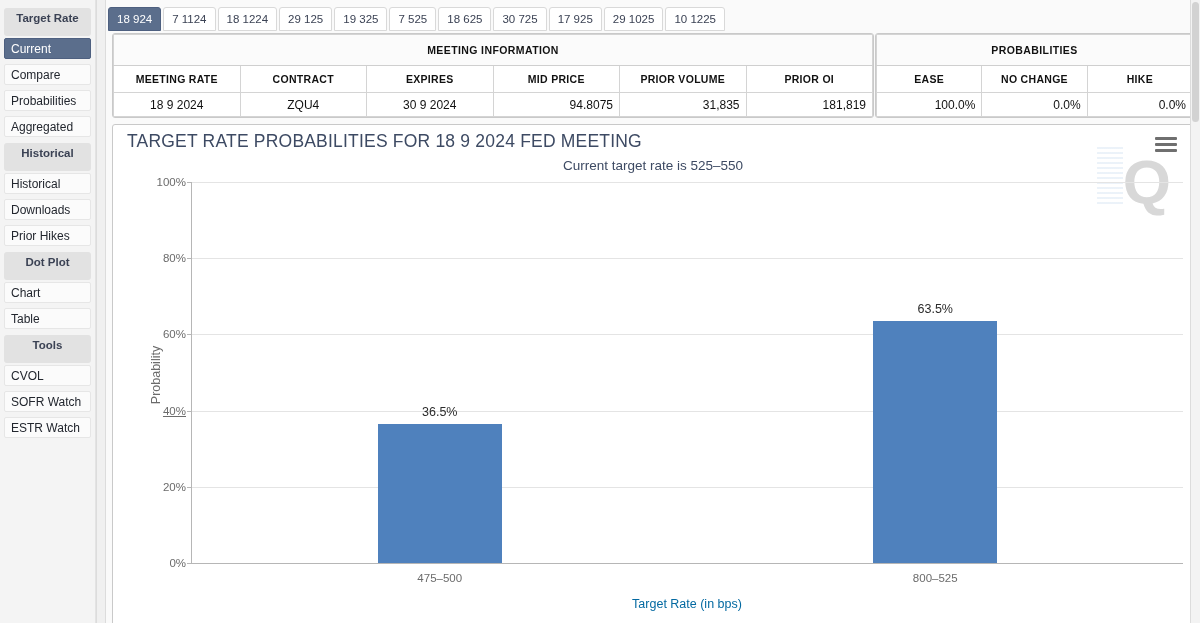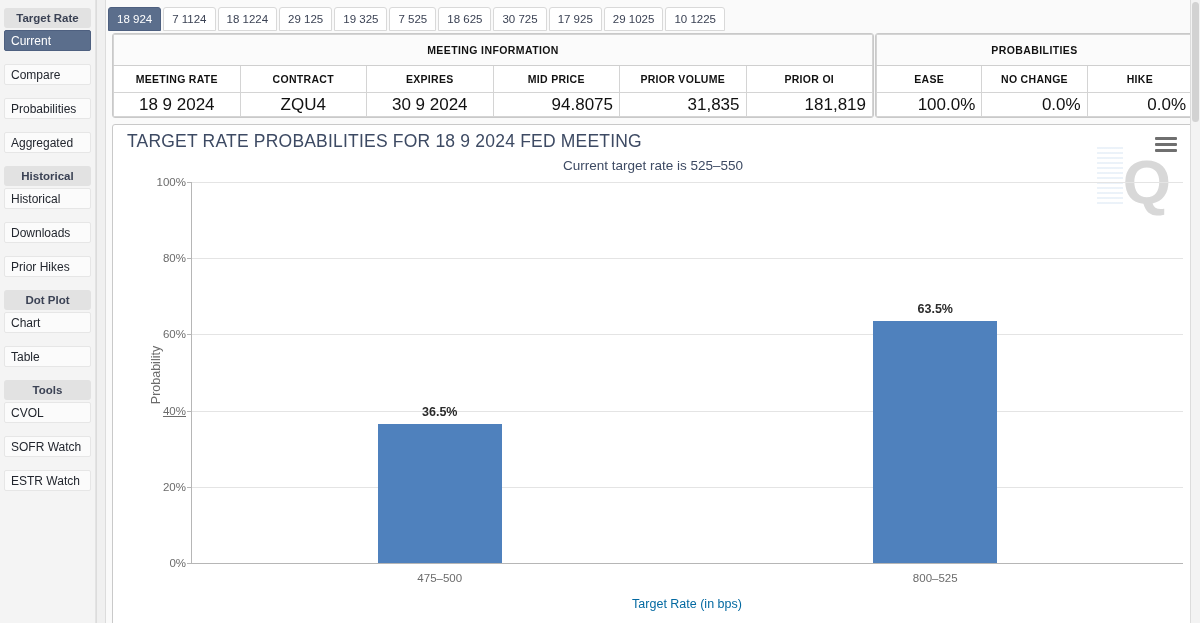--- a/index.html
+++ b/index.html
@@ -26,32 +26,32 @@
   .sidebar {
     width: 96px;
     flex: 0 0 96px;
     background: #f4f4f4;
     padding: 6px 0 0 0;
     box-sizing: border-box;
     border-right: 1px solid #e3e3e3;
   }
   .side-group-header {
     margin: 6px 4px 2px 4px;
-    height: 20px;
+    height: 28px;
     line-height: 20px;
     text-align: center;
     font-weight: bold;
     font-size: 11.5px;
     color: #3b4254;
     background: #e2e2e2;
     border-radius: 3px;
   }
   .side-group-header.first { margin-top: 2px; }
   .side-item {
-    margin: 0 4px 13px 4px;
+    margin: 0 4px 5px 4px;
     height: 21px;
     line-height: 21px;
     padding-left: 6px;
     font-size: 12px;
     color: #22262e;
     background: #fbfbfb;
     border: 1px solid #e6e6e6;
     border-radius: 2px;
     box-sizing: border-box;
     cursor: pointer;
@@ -147,21 +147,21 @@
     font-weight: bold;
     letter-spacing: 0.3px;
     color: #111;
     background: #ffffff;
     border: 1px solid #d4d4d4;
     border-top: none;
     text-align: center;
   }
   table.grid td {
     height: 23px;
-    font-size: 17px;
+    font-size: 12px;
     color: #111;
     background: #ffffff;
     border: 1px solid #d4d4d4;
     padding: 0 6px;
   }
   td.c { text-align: center; }
   td.r { text-align: right; }
 
   
   .chart-card {
@@ -262,21 +262,21 @@
   }
   .bar {
     position: absolute;
     bottom: 0;
     background: #4f81bd;
   }
   .bar-value {
     position: absolute;
     transform: translateX(-50%);
     font-size: 12.5px;
-    font-weight: bold;
+    font-weight: normal;
     color: #2b2b2b;
     white-space: nowrap;
   }
   .cat-label {
     position: absolute;
     transform: translateX(-50%);
     top: 100%;
     margin-top: 9px;
     font-size: 11.5px;
     color: #6b6b6b;

